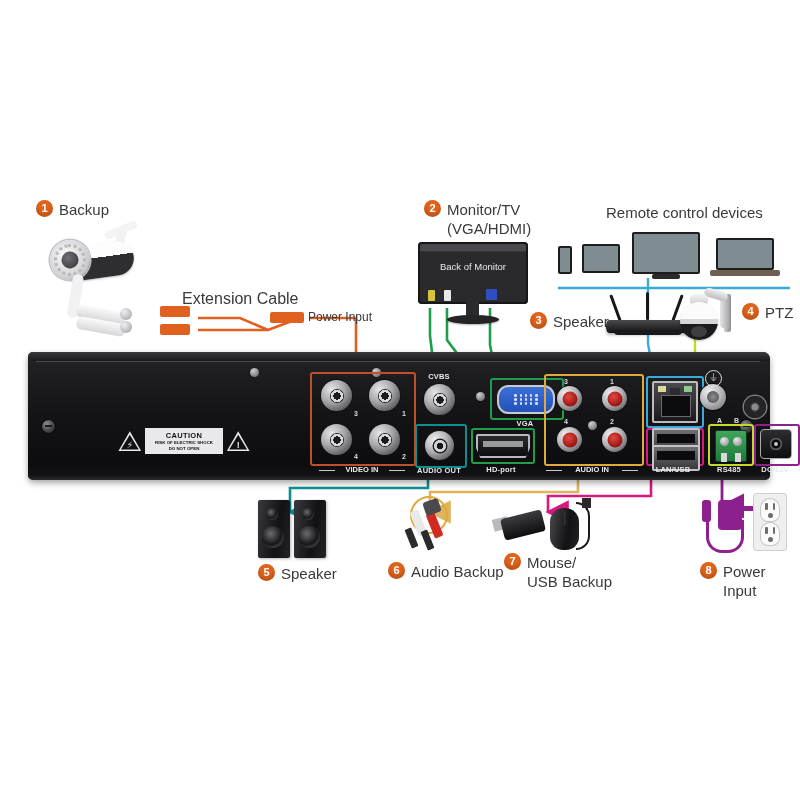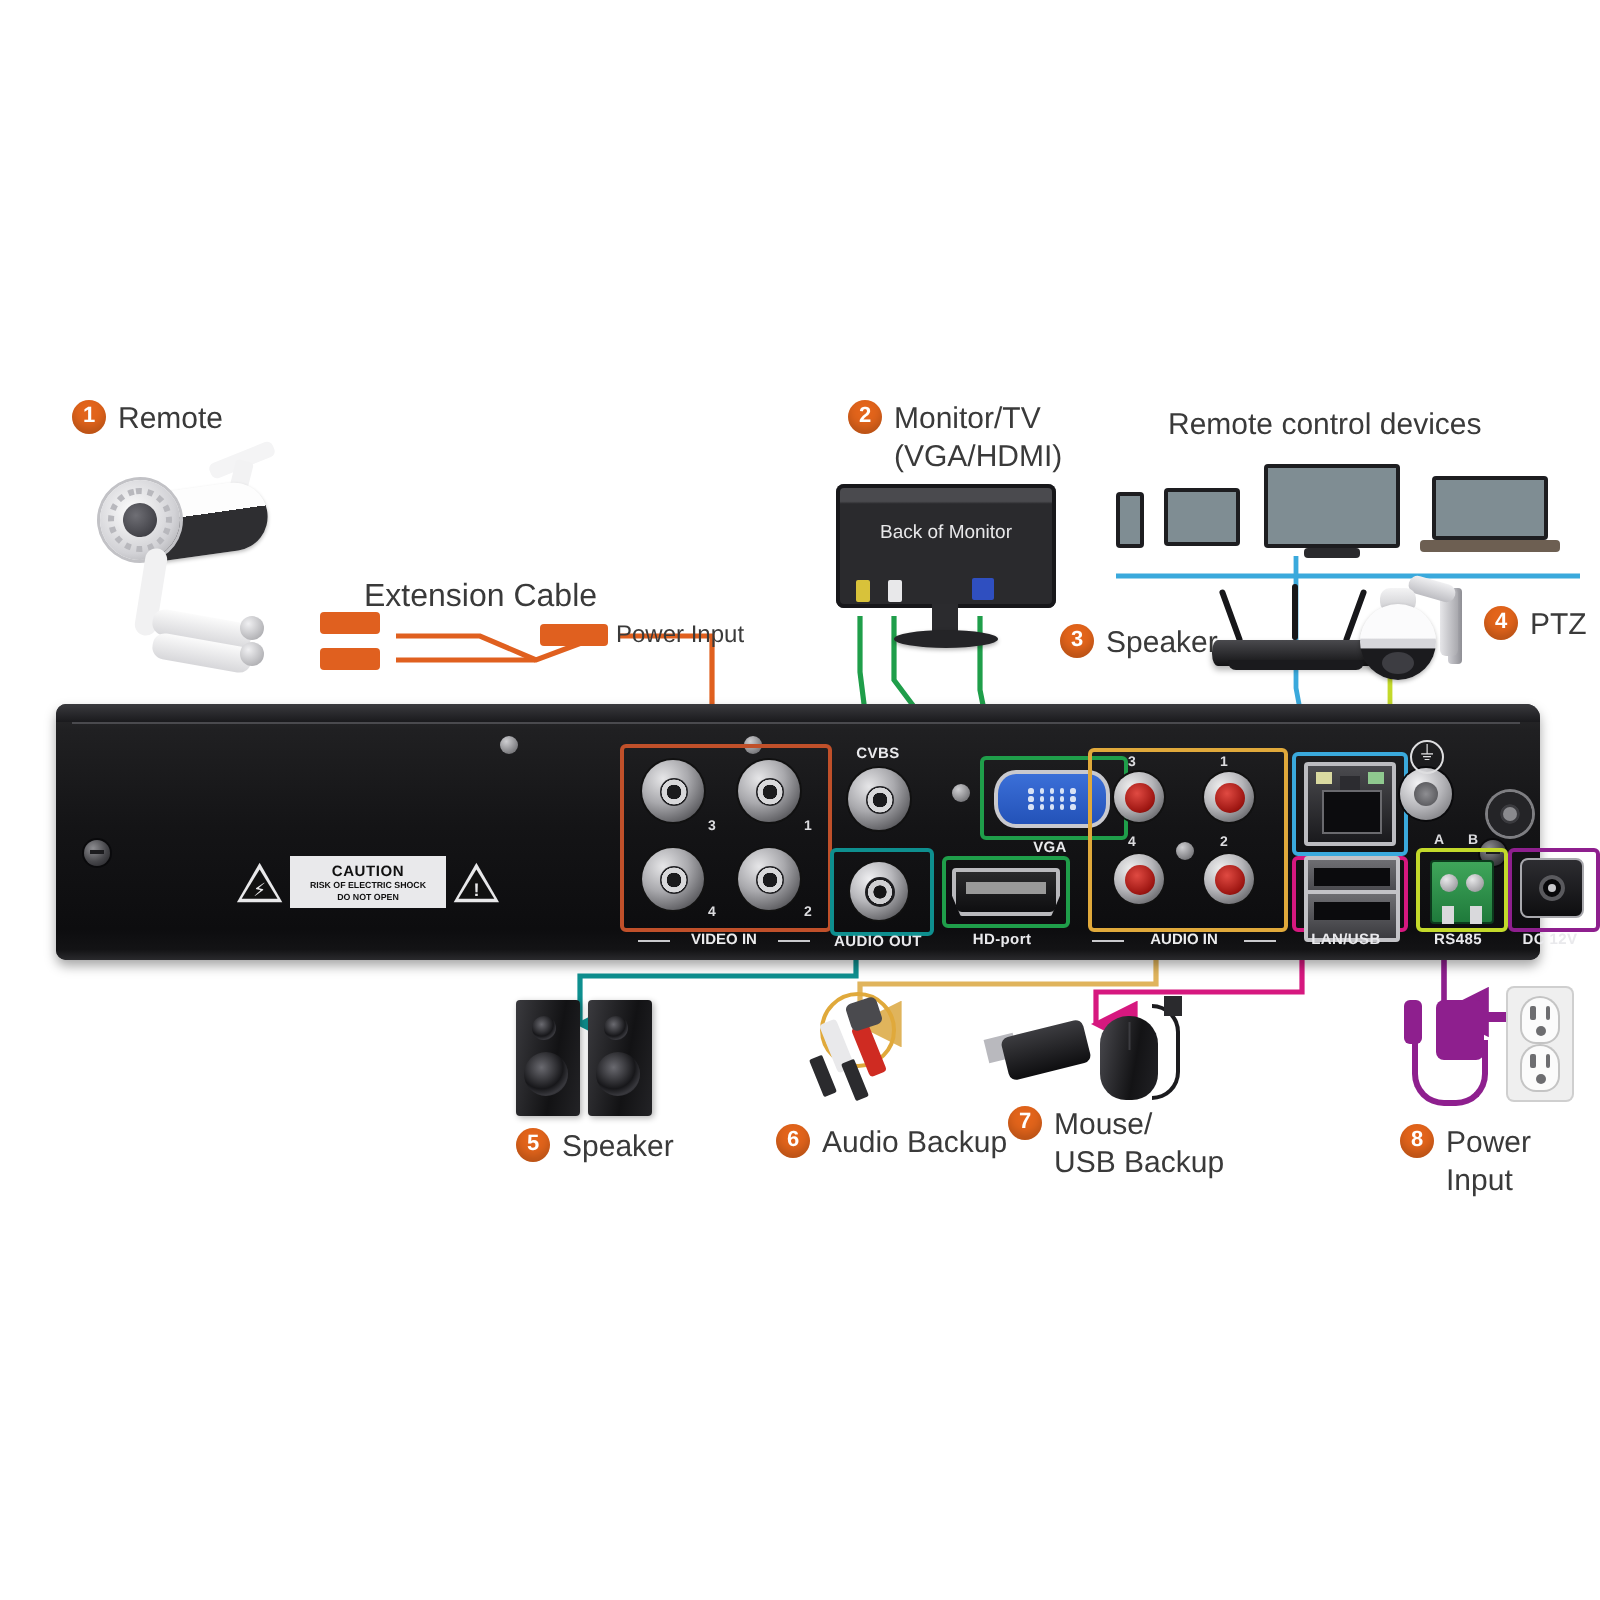--- a/index.html
+++ b/index.html
@@ -298,21 +298,21 @@
 
     <path d="M578,470 L578,492 L430,492 L430,512" stroke="#e0b45c" stroke-width="2.6" fill="none" marker-end="url(#arrGold)"></path>
 
     <path d="M651,470 L651,496 L548,496 L548,512" stroke="#d6187f" stroke-width="2.6" fill="none" marker-end="url(#arrPink)"></path>
 
     <path d="M722,470 L722,506" stroke="#8e1f8e" stroke-width="2.8" fill="none" marker-end="url(#arrPurp)"></path>
   </svg>
 
   <div class="abs callout" style="left:36px;top:200px;">
     <span class="badge">1</span>
-    <span class="clabel">Remote</span>
+    <span class="clabel">Backup</span>
   </div>
 
   <div id="cam" class="dev">
     <div class="cam-brkt2"></div>
     <div class="cam-brkt"></div>
     <div class="cam-body"></div>
     <div class="cam-lens">
         <div class="cam-ir"></div>
       </div>
     <div class="cam-neck"></div>
@@ -338,21 +338,21 @@
     <div class="mon-screen">
       <div class="mon-txt">Back of Monitor</div>
     </div>
     <div class="mon-port" style="left:10px;top:48px;background:#d8c23a;"></div>
     <div class="mon-port" style="left:26px;top:48px;background:#e8e8ea;"></div>
     <div class="mon-port" style="left:68px;top:47px;width:11px;background:#2f4fc0;"></div>
     <div class="mon-stand-n"></div>
     <div class="mon-stand-b"></div>
   </div>
 
-  <div class="abs plainlabel" style="left:584px;top:204px;text-align:center;">Remote control devices</div>
+  <div class="abs plainlabel" style="left:606px;top:204px;text-align:center;">Remote control devices</div>
 
   <div id="remotes" class="dev">
     <div class="rd" style="left:0;top:18px;width:14px;height:28px;">
         <div class="scr"></div>
       </div>
     <div class="rd" style="left:24px;top:16px;width:38px;height:29px;">
         <div class="scr"></div>
       </div>
     <div class="rd" style="left:74px;top:4px;width:68px;height:42px;">
         <div class="scr"></div>

